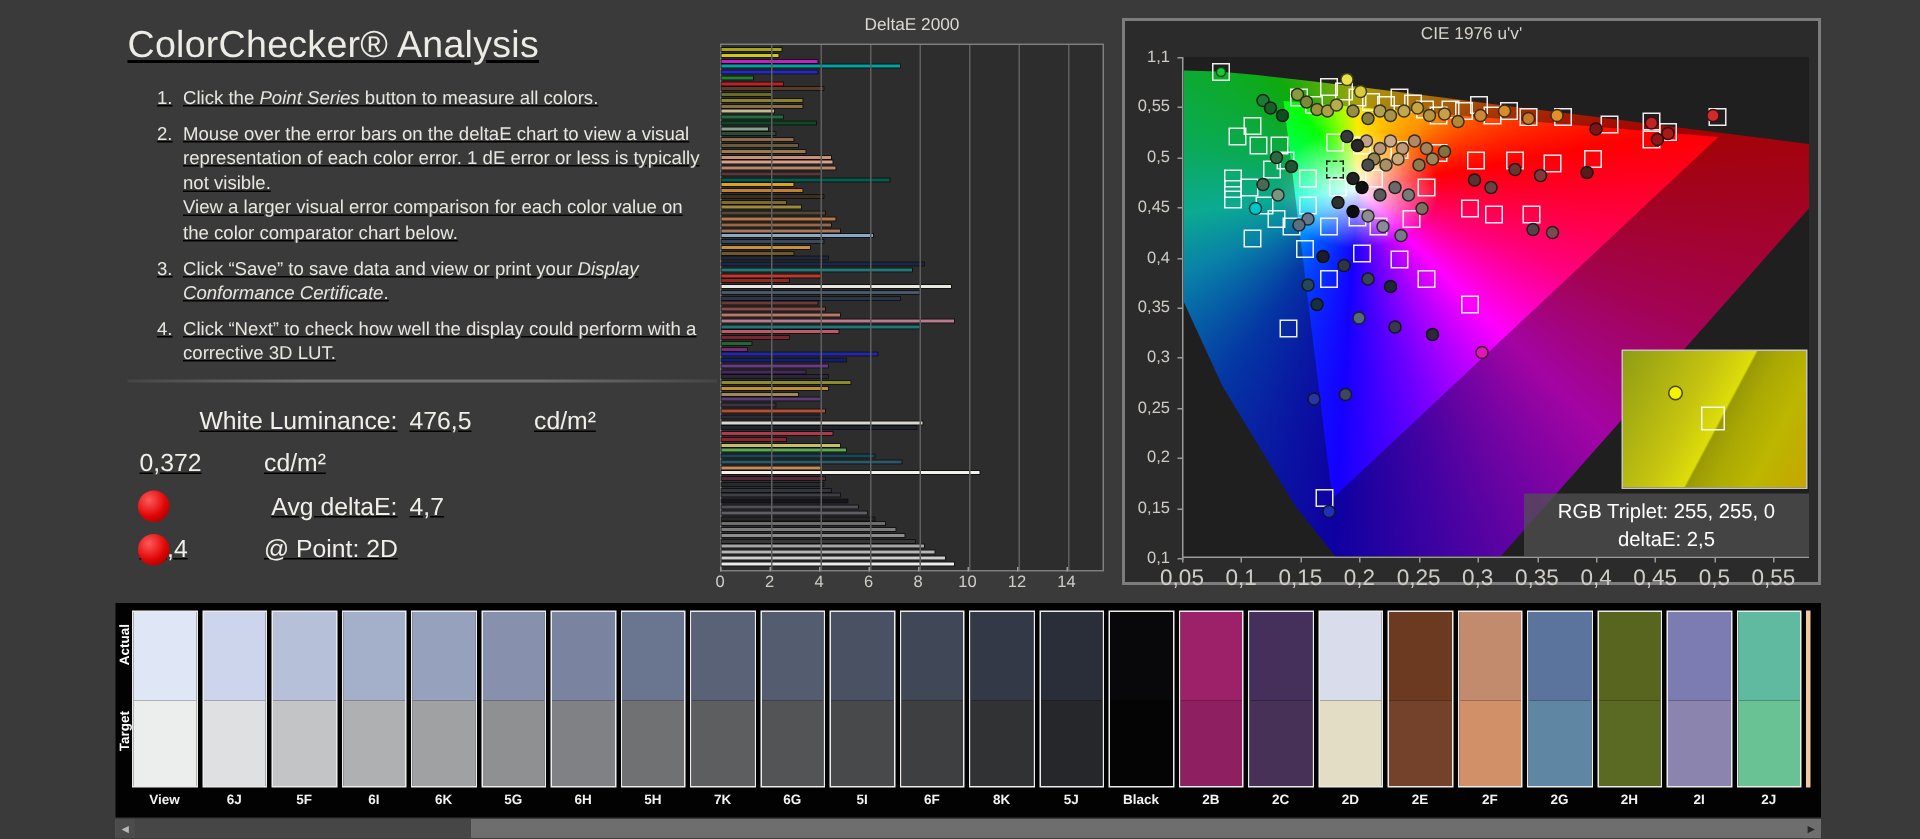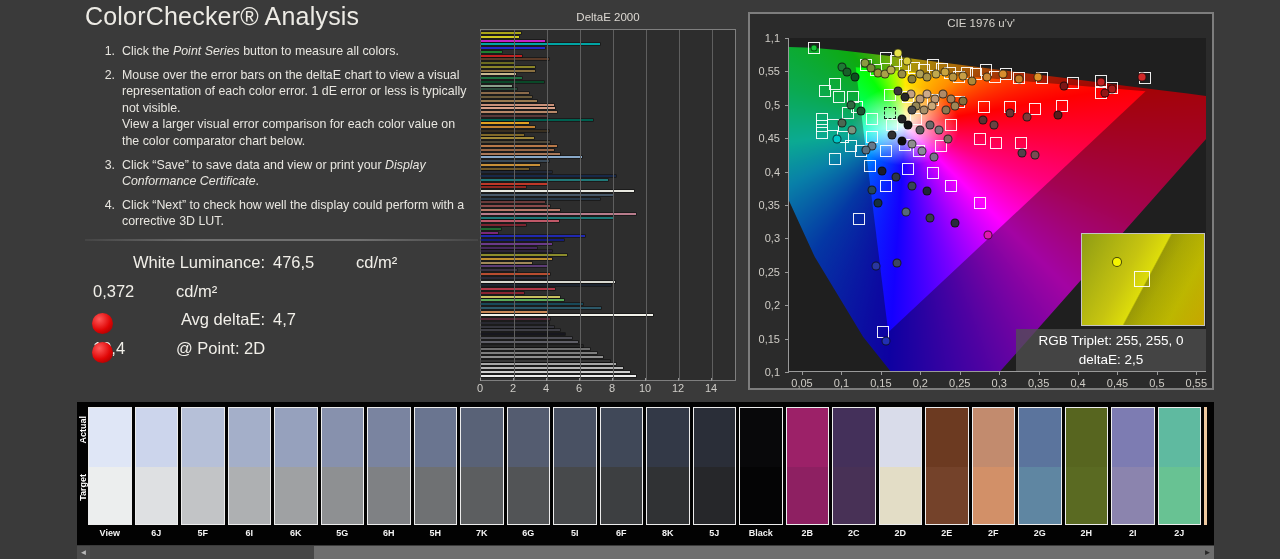--- a/index.html
+++ b/index.html
@@ -1,29 +1,29 @@
 <!DOCTYPE html>
 <html><head>
 <meta charset="utf-8">
 <style>
   html,body{margin:0;padding:0;background:#3a3a3a;}
   #page{position:relative;width:1280px;height:559px;background:#3a3a3a;overflow:hidden;
         font-family:"Liberation Sans",sans-serif;-webkit-font-smoothing:antialiased;}
   
-  #left{position:absolute;left:85px;top:2px;width:395px;}
+  #left{position:absolute;left:85px;top:16px;width:395px;text-decoration:underline;}
   #page-title{font-size:25px;font-weight:500;color:#edebe5;margin:0 0 12px 0;letter-spacing:.2px;}
   #instructions{margin:0;padding:0 0 0 8px;list-style:none;}
   #instructions li{display:flex;font-size:12.4px;color:#e8e6e0;line-height:1.34;margin-bottom:7px;}
   #instructions .num{width:22px;text-align:right;margin-right:7px;flex:none;}
   #instructions .itext{width:352px;}
   .divider{height:2px;margin-top:9px;width:393px;
            background:linear-gradient(90deg,#454545,#707070 30%,#707070 70%,#454545);}
   #perf{margin-top:12px;color:#f1efe9;}
   #perf-title{font-size:12.5px;text-align:center;width:385px;margin-bottom:5px;}
-  .perf-row{position:relative;height:28.5px;font-size:16.5px;display:flex;}
+  .perf-row{position:relative;height:28.5px;font-size:16.5px;display:flex;align-items:center;}
   .perf-dot{position:absolute;left:7px;top:3px;width:21px;height:21px;border-radius:50%;
             background:radial-gradient(circle at 35% 30%,#ff5a5a,#e00505 55%,#8f0000 95%);}
   .perf-label{width:180px;text-align:right;flex:none;}
   .perf-value{width:83px;padding-left:8px;flex:none;}
   .perf-extra{flex:none;}
   
   #de-title{position:absolute;left:480px;top:11px;width:256px;text-align:center;
             font-size:11.5px;color:#ddd9d3;}
   #de-plot{position:absolute;left:480px;top:29px;width:254px;height:350px;background:#2d2d2d;
            border:1px solid #7f7f7f;}
@@ -55,21 +55,21 @@
   .sq{position:absolute;width:12px;height:12px;border:1.5px solid rgba(255,255,255,0.92);
       transform:translate(-50%,-50%);box-sizing:border-box;}
   .sq.dashed{border:1.5px dashed rgba(15,15,15,0.9);}
   .sq .infill{position:absolute;left:50%;top:50%;width:7px;height:7px;border-radius:50%;
       transform:translate(-50%,-50%);background:#18c838;border:1px solid rgba(0,0,0,0.6);box-sizing:border-box;}
   .ci{position:absolute;width:9px;height:9px;border-radius:50%;border:1px solid rgba(8,8,8,0.72);
       transform:translate(-50%,-50%);box-sizing:border-box;}
   #cie-ylab{position:absolute;left:1px;top:24px;width:33px;height:334px;font-size:11px;color:#cfccc6;}
   #cie-ylab span{position:absolute;right:4px;transform:translateY(-50%);}
   .ytick{position:absolute;left:34px;width:4px;height:1px;background:#9a9a9a;}
-  #cie-xlab{position:absolute;left:52px;top:361px;width:418px;height:14px;font-size:11px;color:#cfccc6;}
+  #cie-xlab{position:absolute;left:38px;top:361px;width:418px;height:14px;font-size:15px;color:#cfccc6;}
   #cie-xlab span{position:absolute;transform:translateX(-50%);top:2px;}
   .xtick{position:absolute;top:-3px;width:1px;height:3px;background:#9a9a9a;}
   #inset{position:absolute;left:292px;top:195px;width:124px;height:93px;border:1px solid #c4c4c4;
      background:
        linear-gradient(118deg, rgba(0,0,0,0) 52%, rgba(40,40,0,0.38) 53%, rgba(70,56,0,0.30) 85%, rgba(90,70,0,0.24) 100%),
        linear-gradient(118deg,#8f9c14 0%,#c6c410 38%,#eeee06 62%,#f8f400 78%,#e8c400 100%);
      box-sizing:border-box;}
   #inset .ci{width:10px;height:10px;background:#f4f400;}
   #inset .sq{width:16px;height:16px;}
   #cie-tooltip{position:absolute;left:227px;top:291px;width:190px;height:42px;

